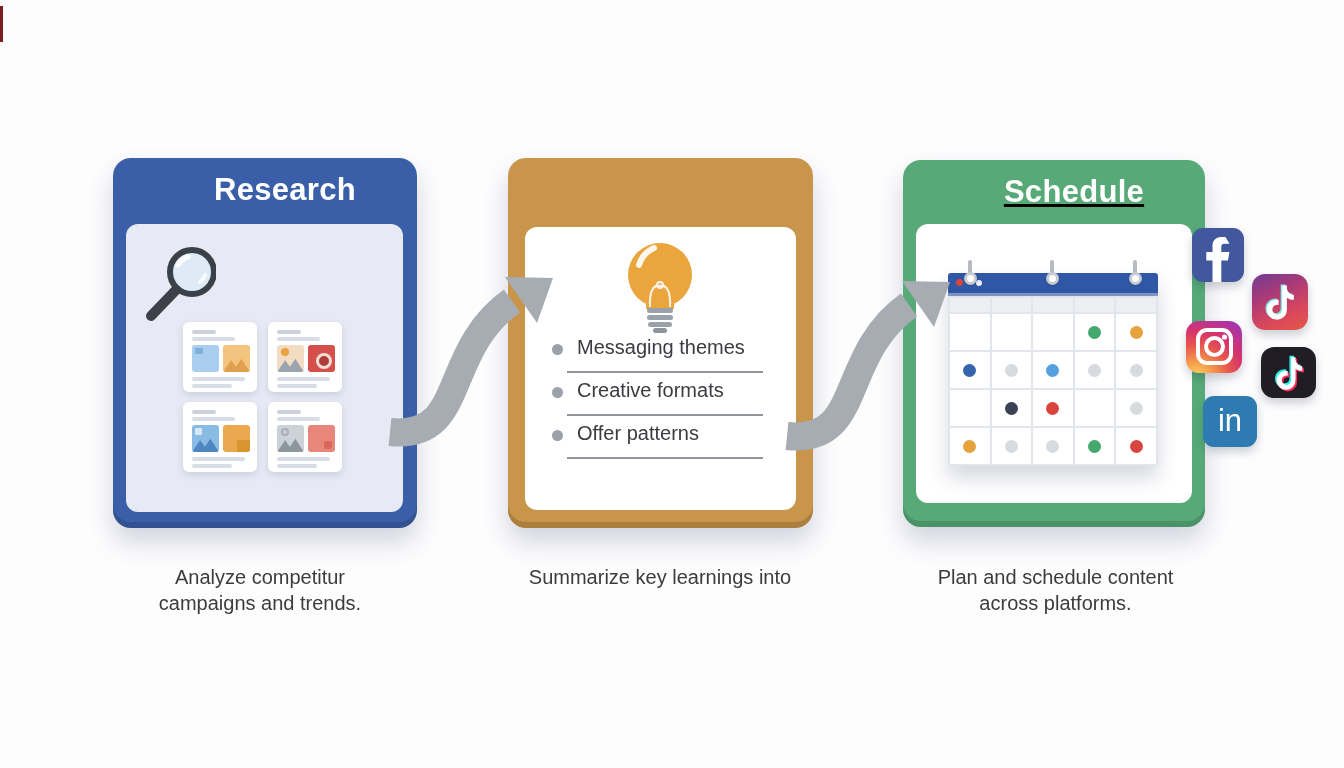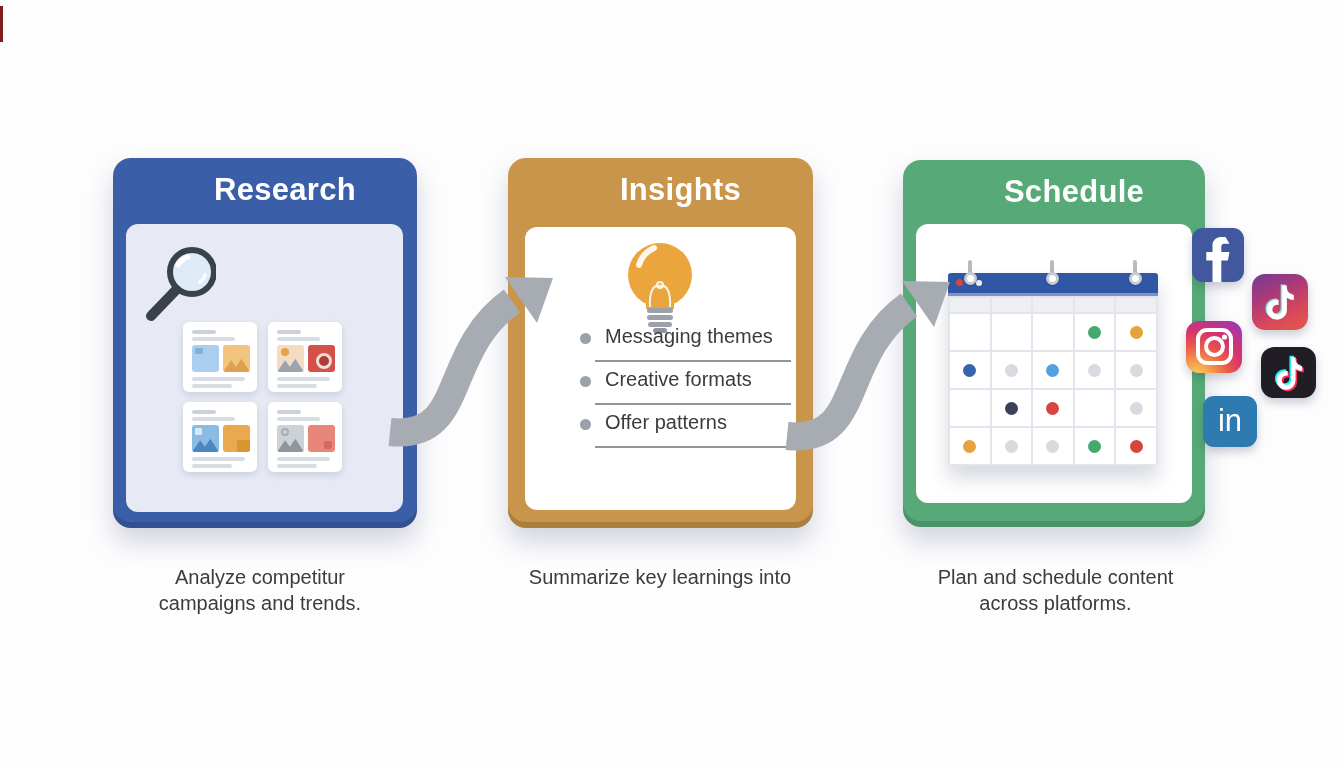--- a/index.html
+++ b/index.html
@@ -45,21 +45,21 @@
   .mc3 .blk.left{background:#8abbe2;} .mc3 .blk.left::before{content:"";position:absolute;left:3px;top:3px;width:7px;height:7px;border-radius:1px;background:#d9e9f7;}
   .mc3 .blk.left .mountain{background:#4d86c2;}
   .mc3 .blk.right{background:#eaa94e;} .mc3 .blk.right::after{content:"";position:absolute;right:0;bottom:0;width:13px;height:12px;background:#d9952f;}
   
   .mc4 .blk.left{background:#cdd2d9;} .mc4 .blk.left::before{content:"";position:absolute;left:4px;top:3px;width:8px;height:8px;border-radius:50%;border:2px solid #a6adb5;box-sizing:border-box;}
   .mc4 .blk.left .mountain{background:#8e969e;}
   .mc4 .blk.right{background:#e9867a;} .mc4 .blk.right::after{content:"";position:absolute;right:3px;bottom:3px;width:8px;height:8px;border-radius:2px;background:#d8685c;}
 
   
   #lightbulb{position:absolute;left:101px;top:14px;}
-  #bullet-list{position:absolute;left:0;top:97px;width:100%;margin-left:28px;}
+  #bullet-list{position:absolute;left:0;top:108px;width:100%;}
   .bullet-row{position:relative;height:43px;}
   .bullet-dot{position:absolute;left:27px;top:9px;width:11px;height:11px;border-radius:50%;background:#9aa1ab;}
   .bullet-text{position:absolute;left:52px;top:1px;font-size:20px;color:#3b3b40;}
   .bullet-line{position:absolute;left:42px;width:196px;bottom:5px;height:2px;background:#90949b;}
 
   
   #calendar{position:absolute;left:32px;top:49px;width:210px;height:193px;background:#fff;
             border-radius:3px;box-shadow:0 12px 20px rgba(50,60,95,.20);}
   .cal-top{position:relative;height:20px;border-radius:3px 3px 0 0;border-bottom:3px solid #7f92c3;}
   .cal-reddot{position:absolute;left:8px;top:6px;width:7px;height:7px;border-radius:50%;background:#d8453f;}
@@ -154,21 +154,20 @@
             </div>
             <div class="blk right"></div>
           <div class="ln b1"></div>
             <div class="ln b2"></div>
         </div>
       </div>
     </div>
   </div>
 
   <div class="step-card" id="card-insights" style="background-color: rgb(200, 149, 74);">
-    <div class="card-head">Insights</div>
     <div class="panel" id="panel-insights" style="background-color: rgb(255, 255, 255);">
       <svg id="lightbulb" width="68" height="94" viewBox="0 0 68 94">
         <circle cx="34" cy="34" r="32" fill="#eaa63c"></circle>
         <rect x="20" y="56" width="28" height="12" fill="#eaa63c"></rect>
         <path d="M13 24 A 27 27 0 0 1 28 7" stroke="#ffffff" stroke-width="6" fill="none" stroke-linecap="round" opacity=".9"></path>
         <path d="M24 66 C 23 50 28 43 34 45 M 44 66 C 45 50 40 43 34 45" stroke="#f8f3e8" stroke-width="2" fill="none"></path>
         <circle cx="34" cy="44" r="3" stroke="#f8f3e8" stroke-width="2" fill="none"></circle>
         <rect x="21" y="67" width="26" height="5" rx="2.5" fill="#9aa1ab"></rect>
         <rect x="21" y="74" width="26" height="5" rx="2.5" fill="#9aa1ab"></rect>
         <rect x="22" y="81" width="24" height="5" rx="2.5" fill="#9aa1ab"></rect>
@@ -187,21 +186,21 @@
         </div>
         <div class="bullet-row">
           <span class="bullet-dot"></span>
           <span class="bullet-text">Offer patterns</span>
           <span class="bullet-line"></span>
         </div>
       </div>
     </div>
   </div>
 
-  <div class="step-card" id="card-schedule" style="background-color: rgb(87, 170, 120);">
+  <div class="step-card" id="card-schedule" style="background-color: rgb(87, 170, 120); text-decoration: underline;">
     <div class="card-head">Schedule</div>
     <div class="panel" id="panel-schedule" style="background-color: rgb(255, 255, 255);">
       <div id="calendar">
         <div class="cal-top" style="background-color: rgb(47, 87, 165);">
           <span class="cal-reddot"></span>
           <span class="cal-whitedot"></span>
           <span class="cal-ring" style="left:16px">
               <span class="stem"></span>
               <span class="loop"></span>
             </span>

